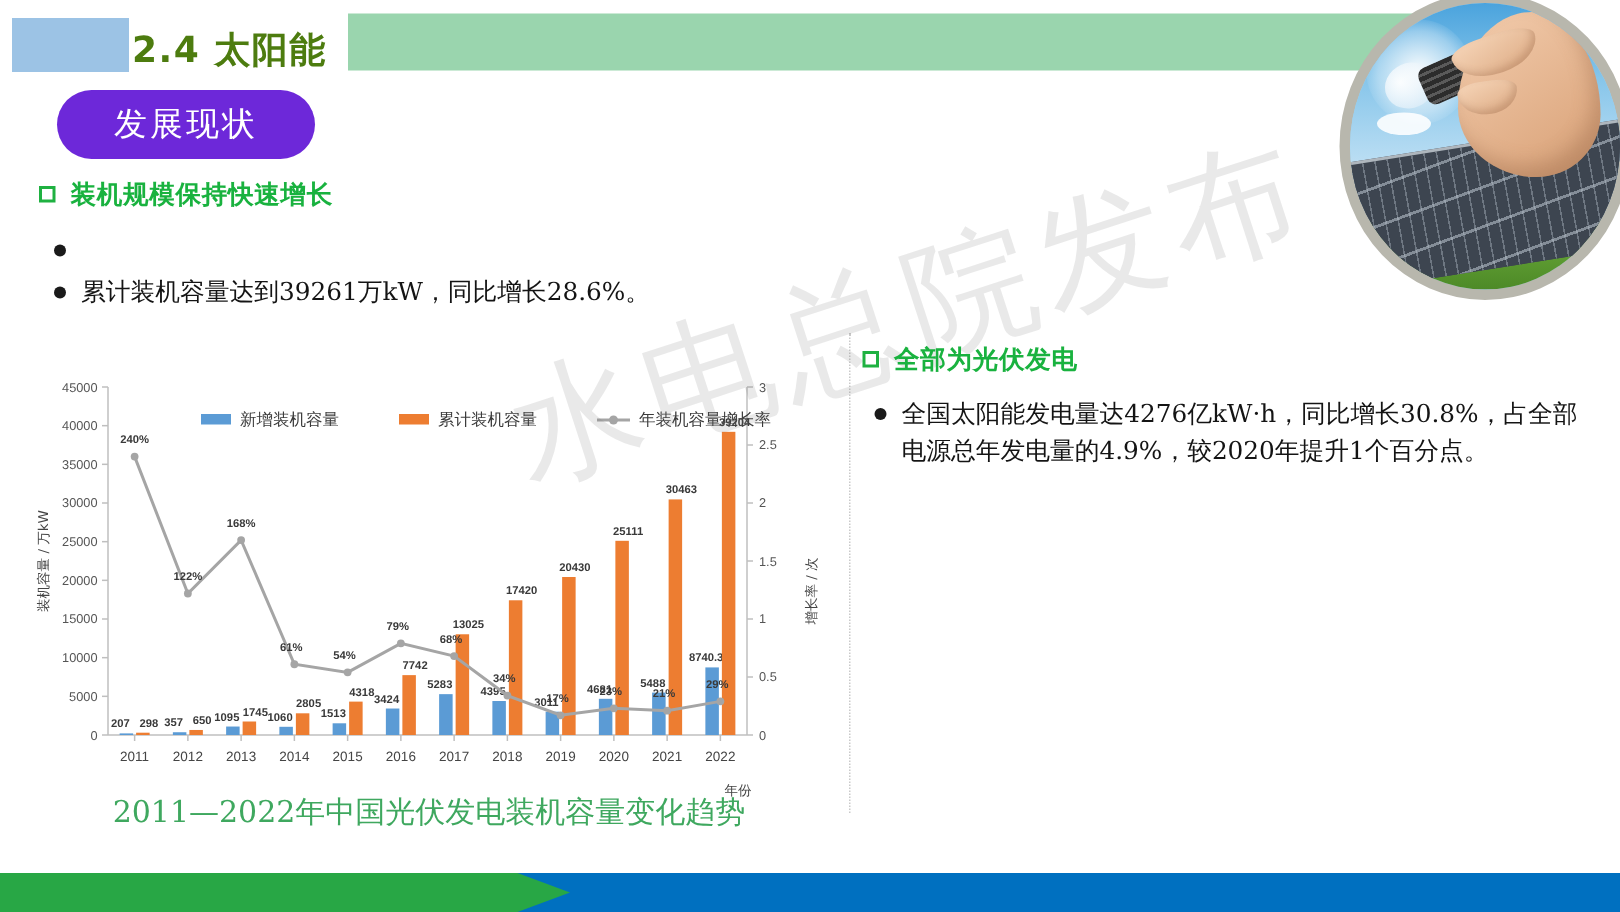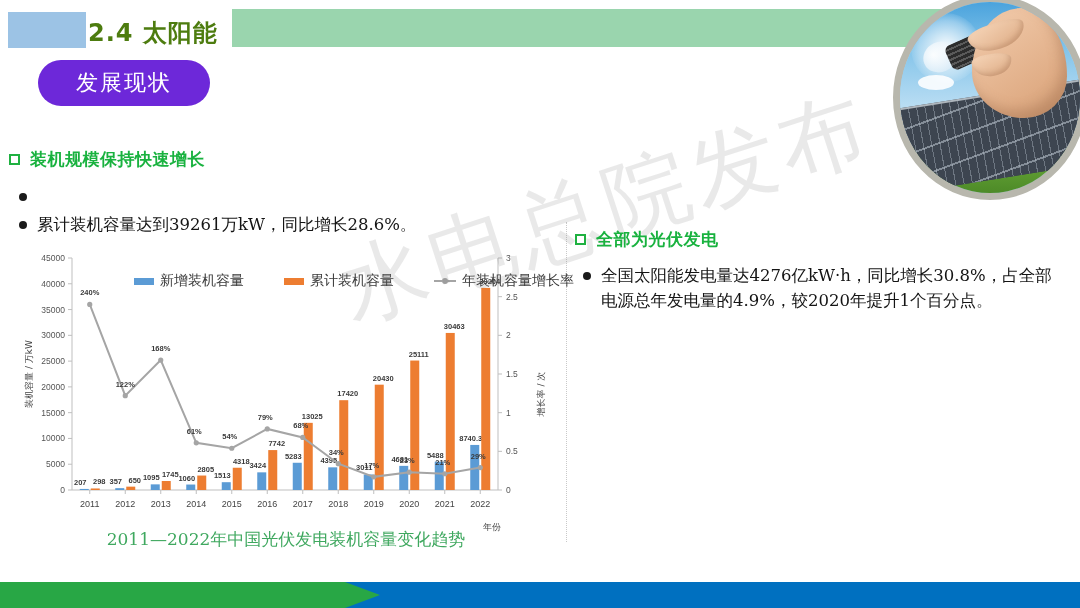--- a/index.html
+++ b/index.html
@@ -131,21 +131,21 @@
     width: 8px; height: 8px; border-radius: 50%;
     background: #1a1a1a; margin-top: 8px; flex: 0 0 auto;
   }
   .bullet-text {
     font-size: 16.5px; color: #141414; line-height: 1.5;
     font-family: "DejaVu Serif", "Liberation Serif", serif;
   }
 
   
   #left-col {
-    position: absolute; left: 9px; top: 118px; width: 540px; margin-top: 30px;
+    position: absolute; left: 26px; top: 118px; width: 540px;
   }
   #left-bullets { margin-top: 14px; display: flex; flex-direction: column; gap: 12px; padding-left: 10px;}
 
   
   #right-col {
     position: absolute; left: 575px; top: 228px; width: 490px;
   }
   #right-col .section-head + .bullet-row { margin-top: 13px; }
   #right-bullet-1 { padding-left: 8px; }
   #right-section-2 { margin-top: 22px; }
@@ -159,35 +159,35 @@
   }
 
   
   #chart-card {
     position: absolute; left: 16px; top: 240px;
     width: 540px; height: 300px;
     background: #ffffff;
   }
   #chart-title-caption {
     position: absolute; left: 16px; top: 528px; width: 540px;
-    text-align: center; color: #3fa85f; font-size: 17px;
+    text-align: center; color: #3fa85f; font-size: 20px;
     font-family: "DejaVu Serif", "Liberation Serif", serif;
   }
   #legend {
     position: absolute; left: 118px; top: 32px;
     display: flex; gap: 40px; align-items: center;
   }
   .legend-item { display: flex; align-items: center; gap: 6px; }
   .legend-swatch { width: 20px; height: 7px; }
   .legend-line { width: 22px; height: 2px; background: #a5a5a5; position: relative;}
   .legend-line::after {
     content: ""; position: absolute; left: 8px; top: -2px;
     width: 6px; height: 6px; border-radius: 50%; background: #a5a5a5;
   }
-  .legend-label { font-size: 14px; color: #3a3a3a; white-space: nowrap; font-family: Liberation Serif, serif; }
+  .legend-label { font-size: 11px; color: #3a3a3a; white-space: nowrap; font-family: Liberation Serif, serif; }
 
   
   #watermark {
     position: absolute; left: 330px; top: 150px;
     font-size: 86px; color: rgba(120,120,120,0.16);
     font-family: "DejaVu Serif", "Liberation Serif", serif;
     transform: rotate(-18deg); white-space: nowrap;
     pointer-events: none; letter-spacing: 6px;
   }
 

